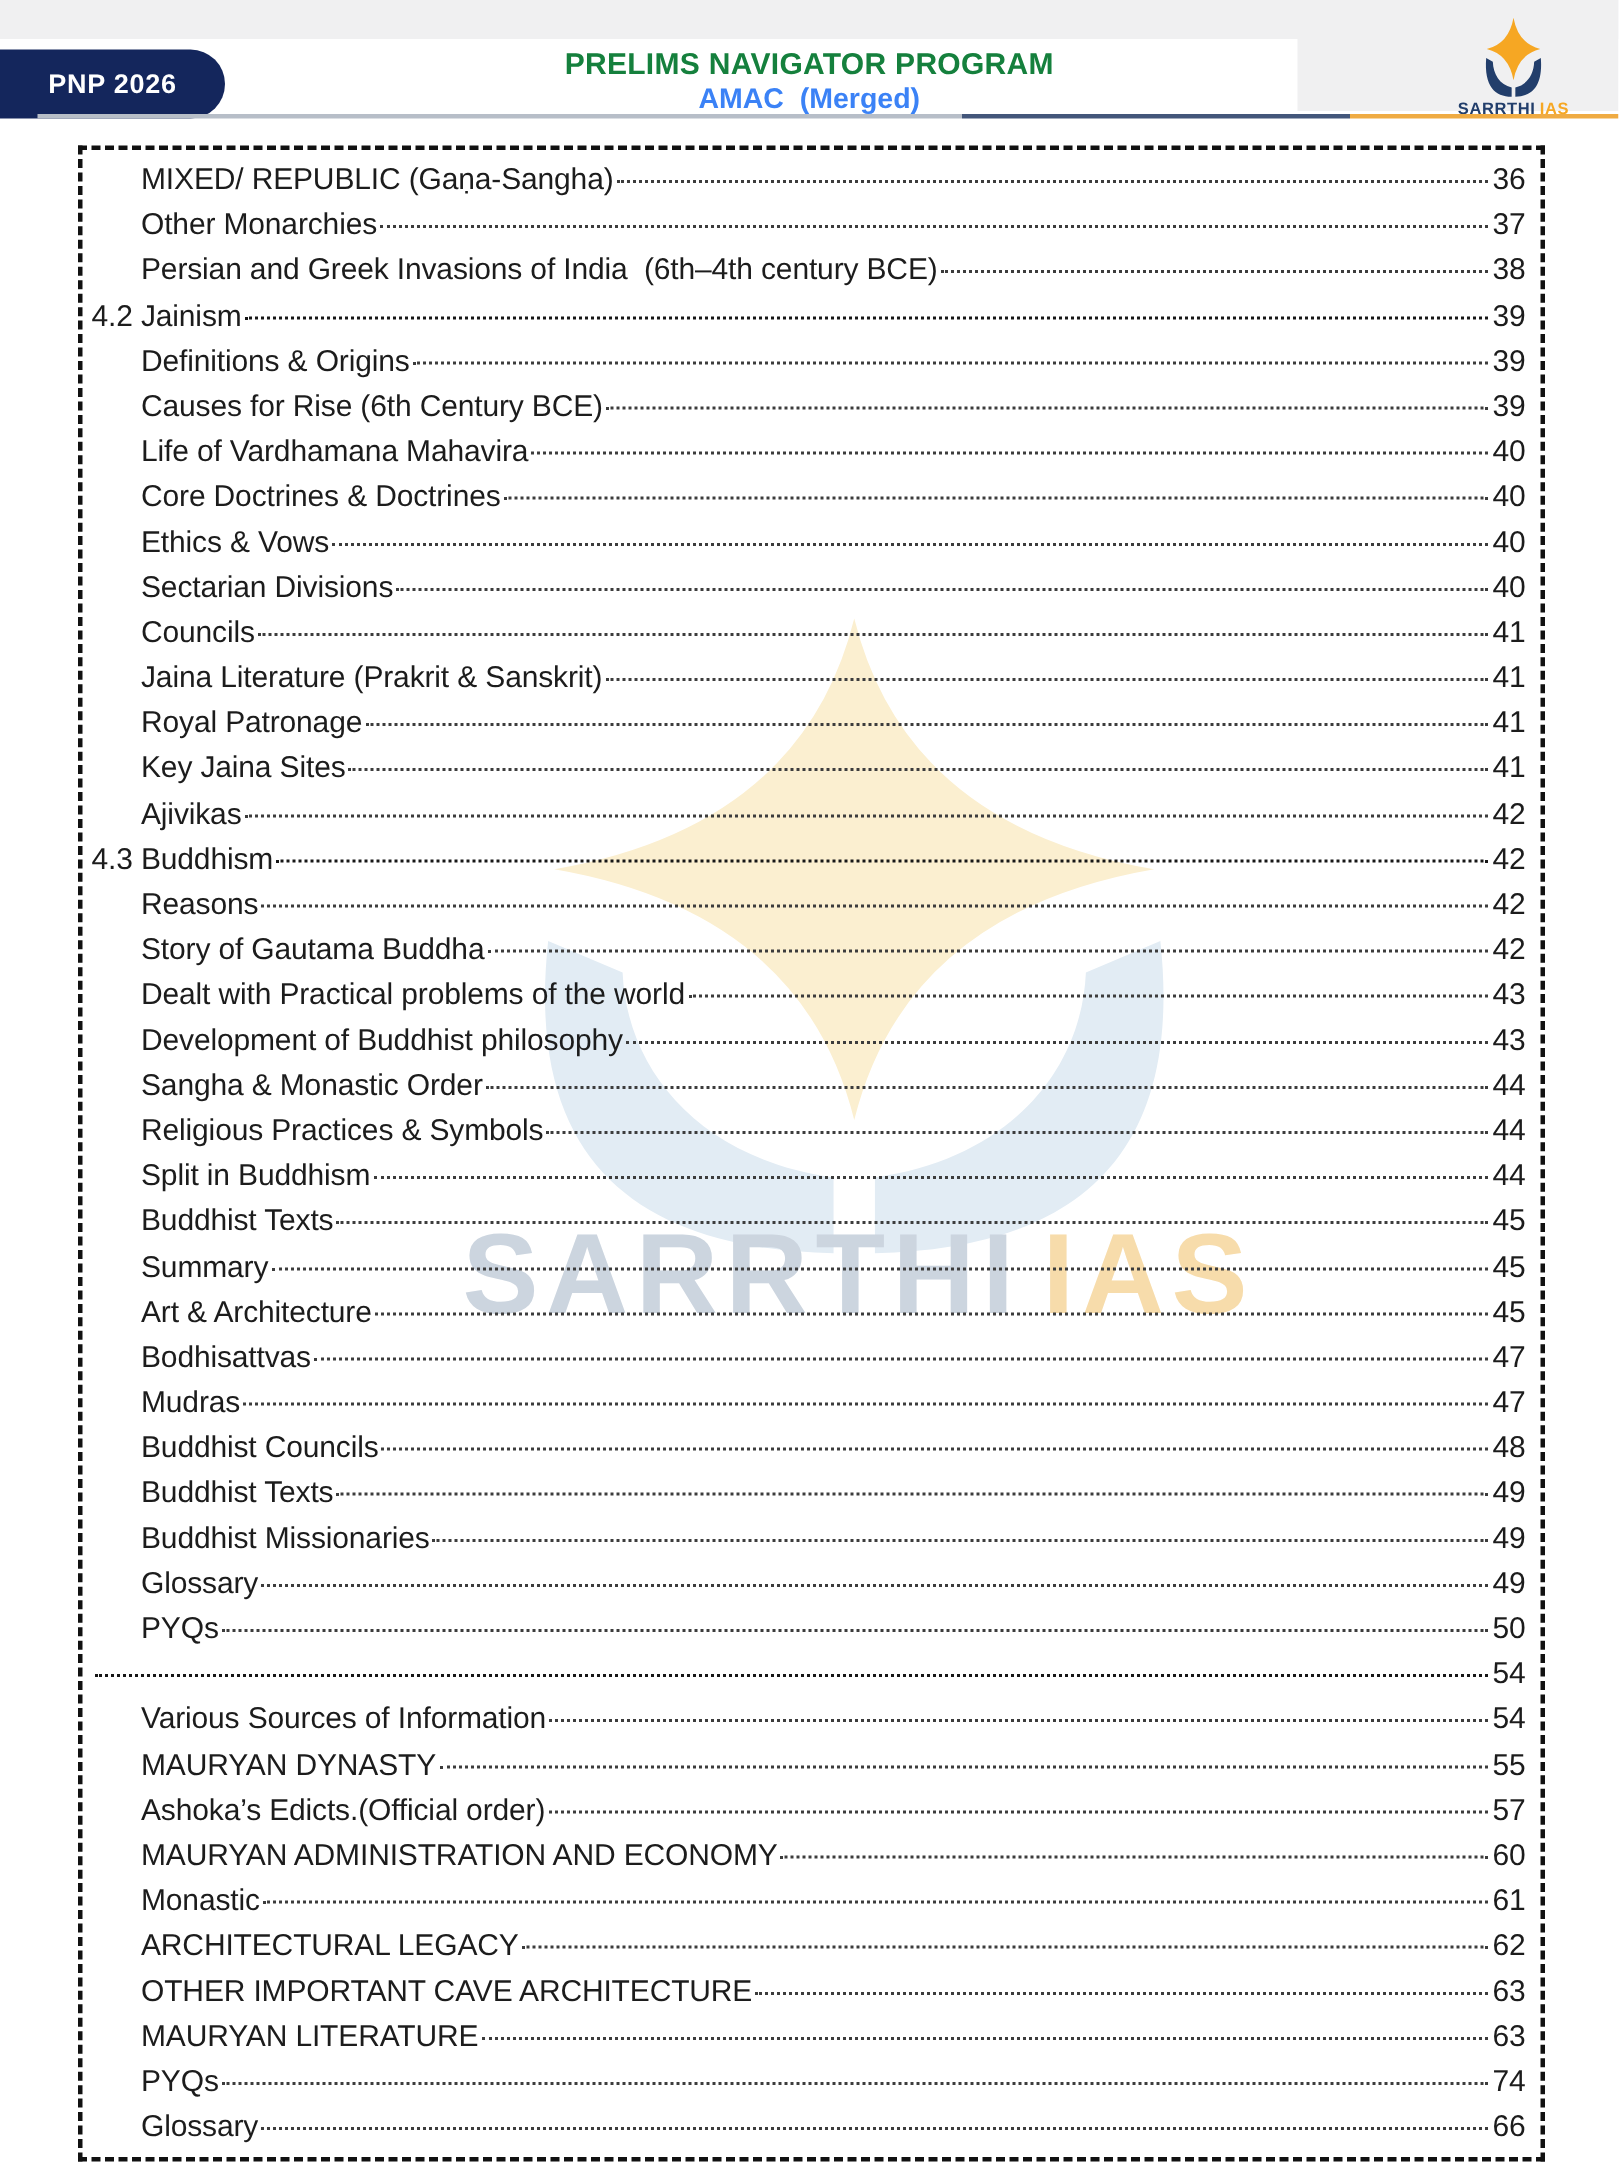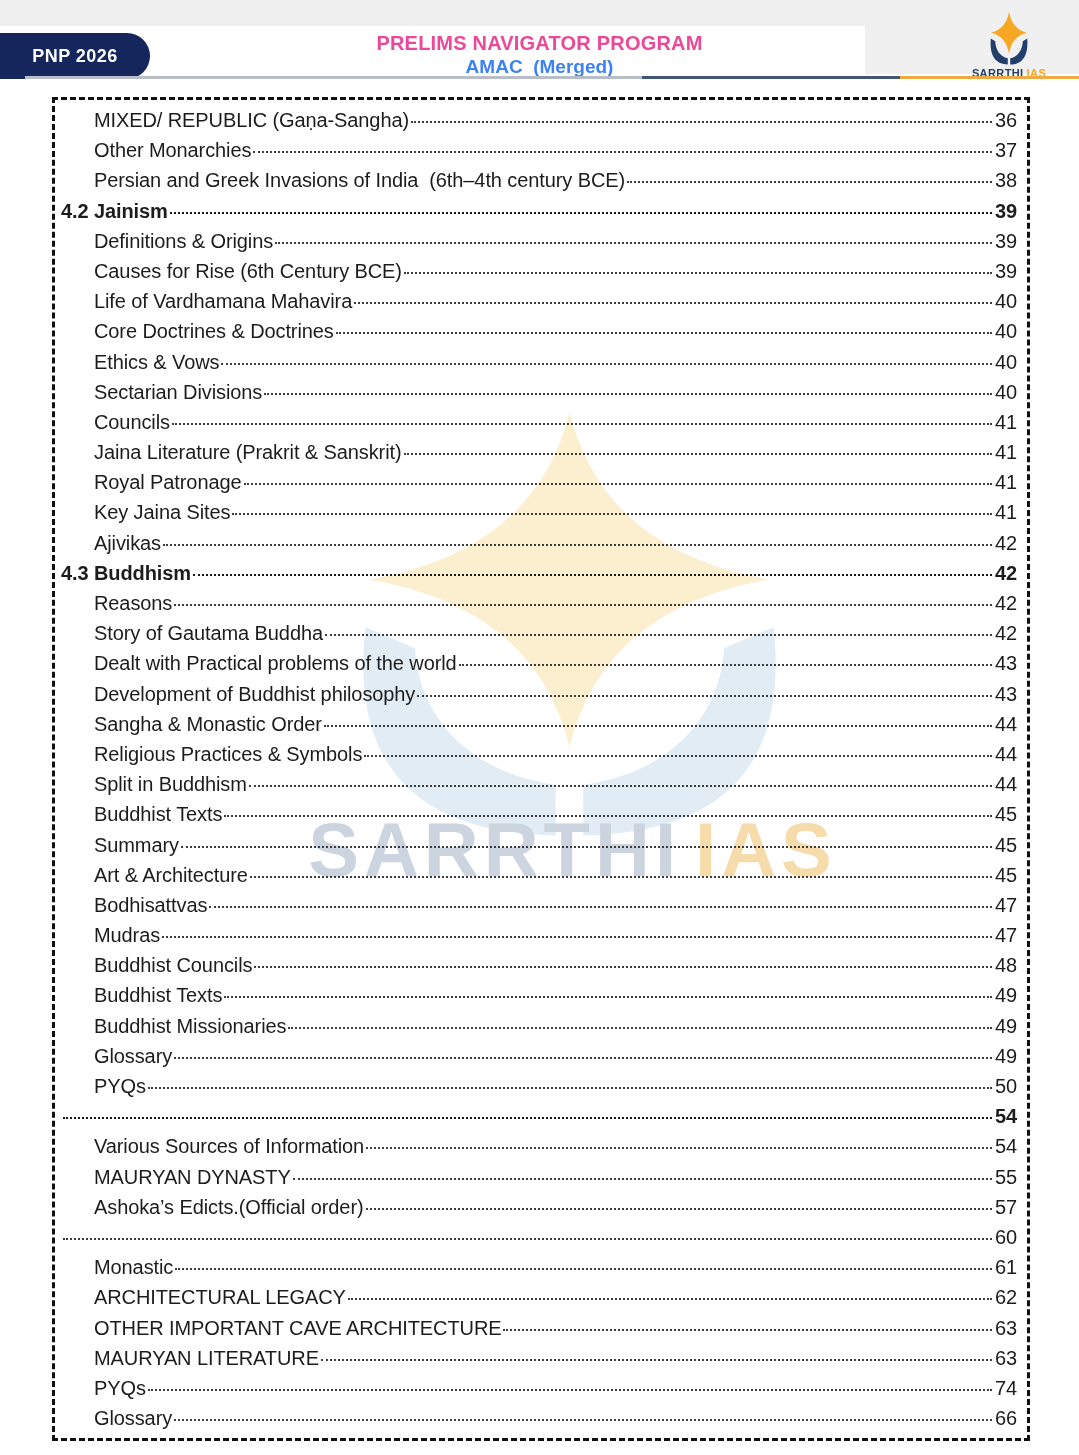--- a/index.html
+++ b/index.html
@@ -11,21 +11,21 @@
   .top-band{position:absolute;left:0;top:0;width:1079px;height:26px;background:#f0f0f1;}
   .logo-block{position:absolute;right:0;top:0;width:214px;height:74px;background:#f0f0f1;}
   .badge{
     position:absolute;left:0;top:33px;width:150px;height:46px;background:#14265c;
     border-radius:0 26px 26px 0;display:flex;align-items:center;justify-content:center;
   }
   .badge span{color:#ffffff;font-weight:bold;font-size:18px;letter-spacing:.5px;}
   .title-block{
     position:absolute;left:0;top:32px;width:1079px;text-align:center;line-height:1.18;
   }
-  .title-main{color:#ec4899;font-weight:bold;font-size:20px;letter-spacing:.2px;white-space:pre;}
+  .title-main{color:#15803d;font-weight:bold;font-size:20px;letter-spacing:.2px;white-space:pre;}
   .title-sub{color:#3b82f6;font-weight:bold;font-size:19px;white-space:pre;}
   .divider{
     position:absolute;left:25px;top:76px;width:1054px;height:3px;
     background:linear-gradient(to right,
       #b7bec8 0,#b7bec8 58.5%,
       #43567a 58.5%,#43567a 83%,
       #efab43 83%,#efab43 100%);
   }
   .logo{
     position:absolute;right:28px;top:10px;width:84px;display:flex;flex-direction:column;align-items:center;
@@ -46,21 +46,21 @@
     position:absolute;left:52px;top:97px;width:978px;height:1344px;
     border:3px dashed #111111;box-sizing:border-box;
     padding:5px 10px 0 6px;background:transparent;
   }
   .toc-row{
     display:flex;align-items:baseline;height:30.2px;line-height:30.2px;
     font-size:20px;letter-spacing:-0.1px;
   }
   .toc-row .lbl{white-space:pre;flex:0 0 auto;}
   .toc-row.lvl2 .lbl{padding-left:33px;}
-  .toc-row.lvl1{font-weight:bold;}
+  .toc-row.lvl1{font-weight:normal;}
   .toc-row .leader{
     flex:1 1 auto;margin:0 3px 0 2px;border-bottom:2px dotted #3c3c3c;
     transform:translateY(-4px);min-width:12px;
   }
   .toc-row.lvl1 .leader{border-bottom:2.6px dotted #161616;}
   .toc-row .pg{flex:0 0 auto;}
 </style>
 </head>
 <body>
 
@@ -278,20 +278,21 @@
         <span class="lbl">MAURYAN DYNASTY</span>
         <span class="leader"></span>
         <span class="pg">55</span>
       </div>
       <div class="toc-row lvl2">
         <span class="lbl">Ashoka’s Edicts.(Official order)</span>
         <span class="leader"></span>
         <span class="pg">57</span>
       </div>
       <div class="toc-row lvl2">
+        <span class="lbl">MAURYAN ADMINISTRATION AND ECONOMY</span>
         <span class="leader"></span>
         <span class="pg">60</span>
       </div>
       <div class="toc-row lvl2">
         <span class="lbl">Monastic</span>
         <span class="leader"></span>
         <span class="pg">61</span>
       </div>
       <div class="toc-row lvl2">
         <span class="lbl">ARCHITECTURAL LEGACY</span>

